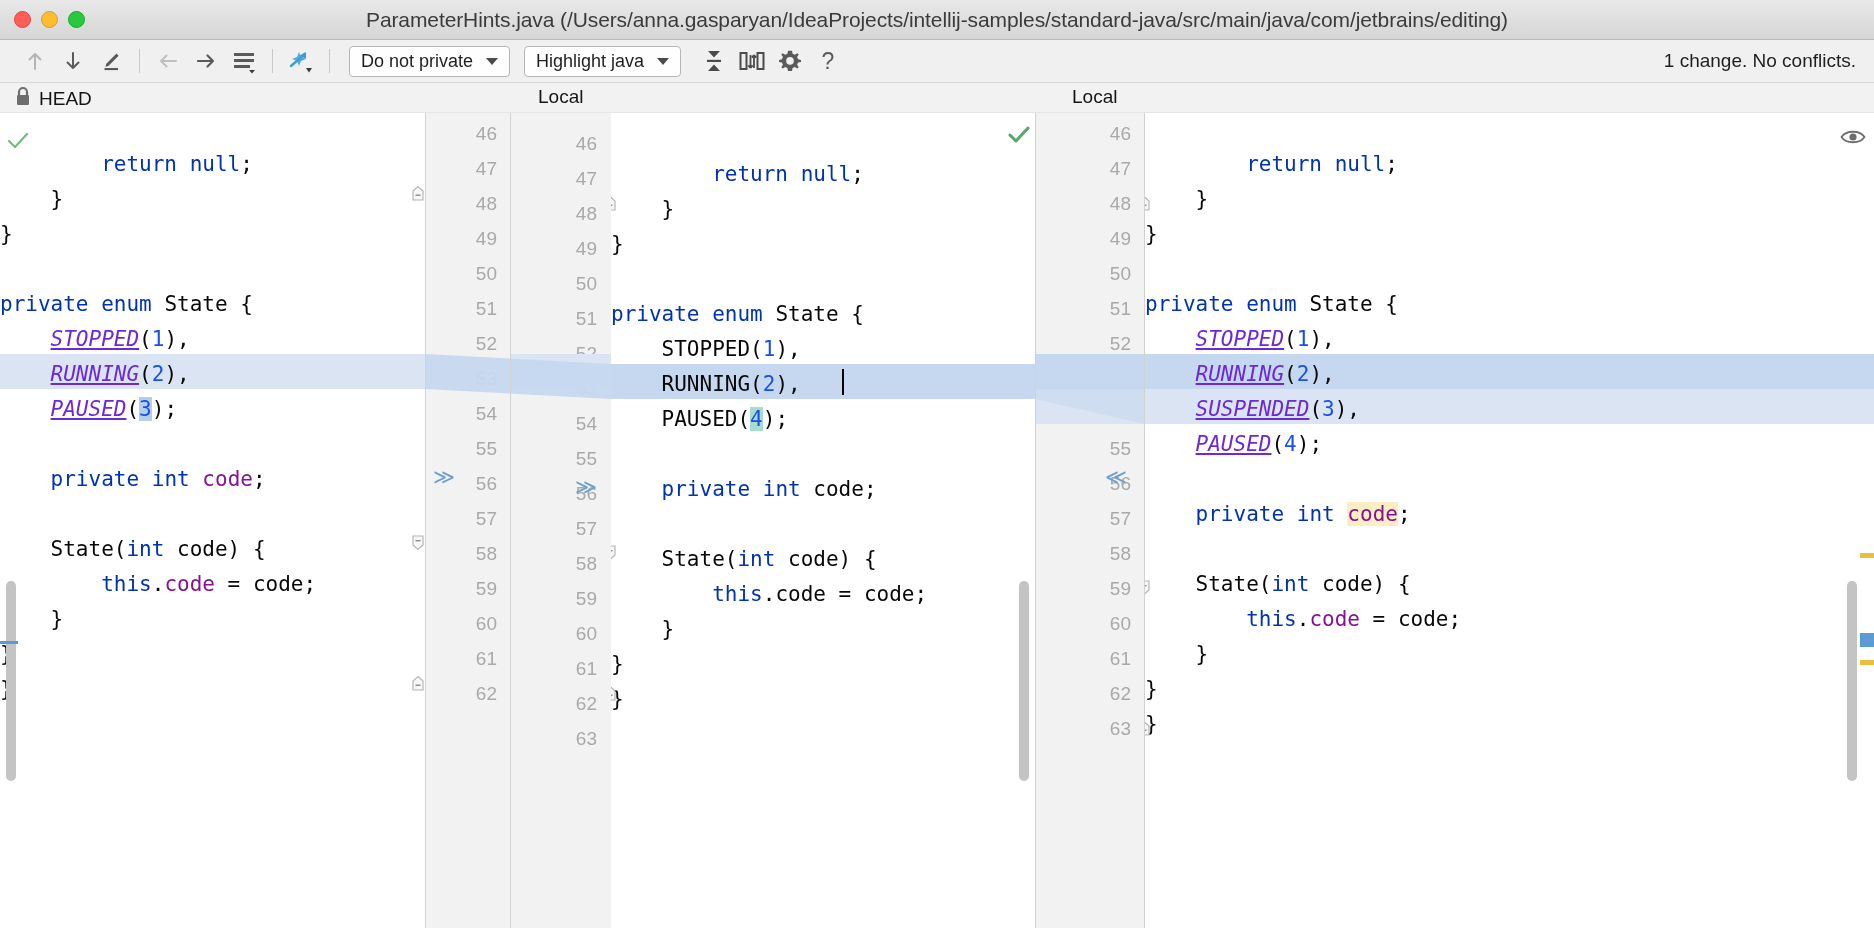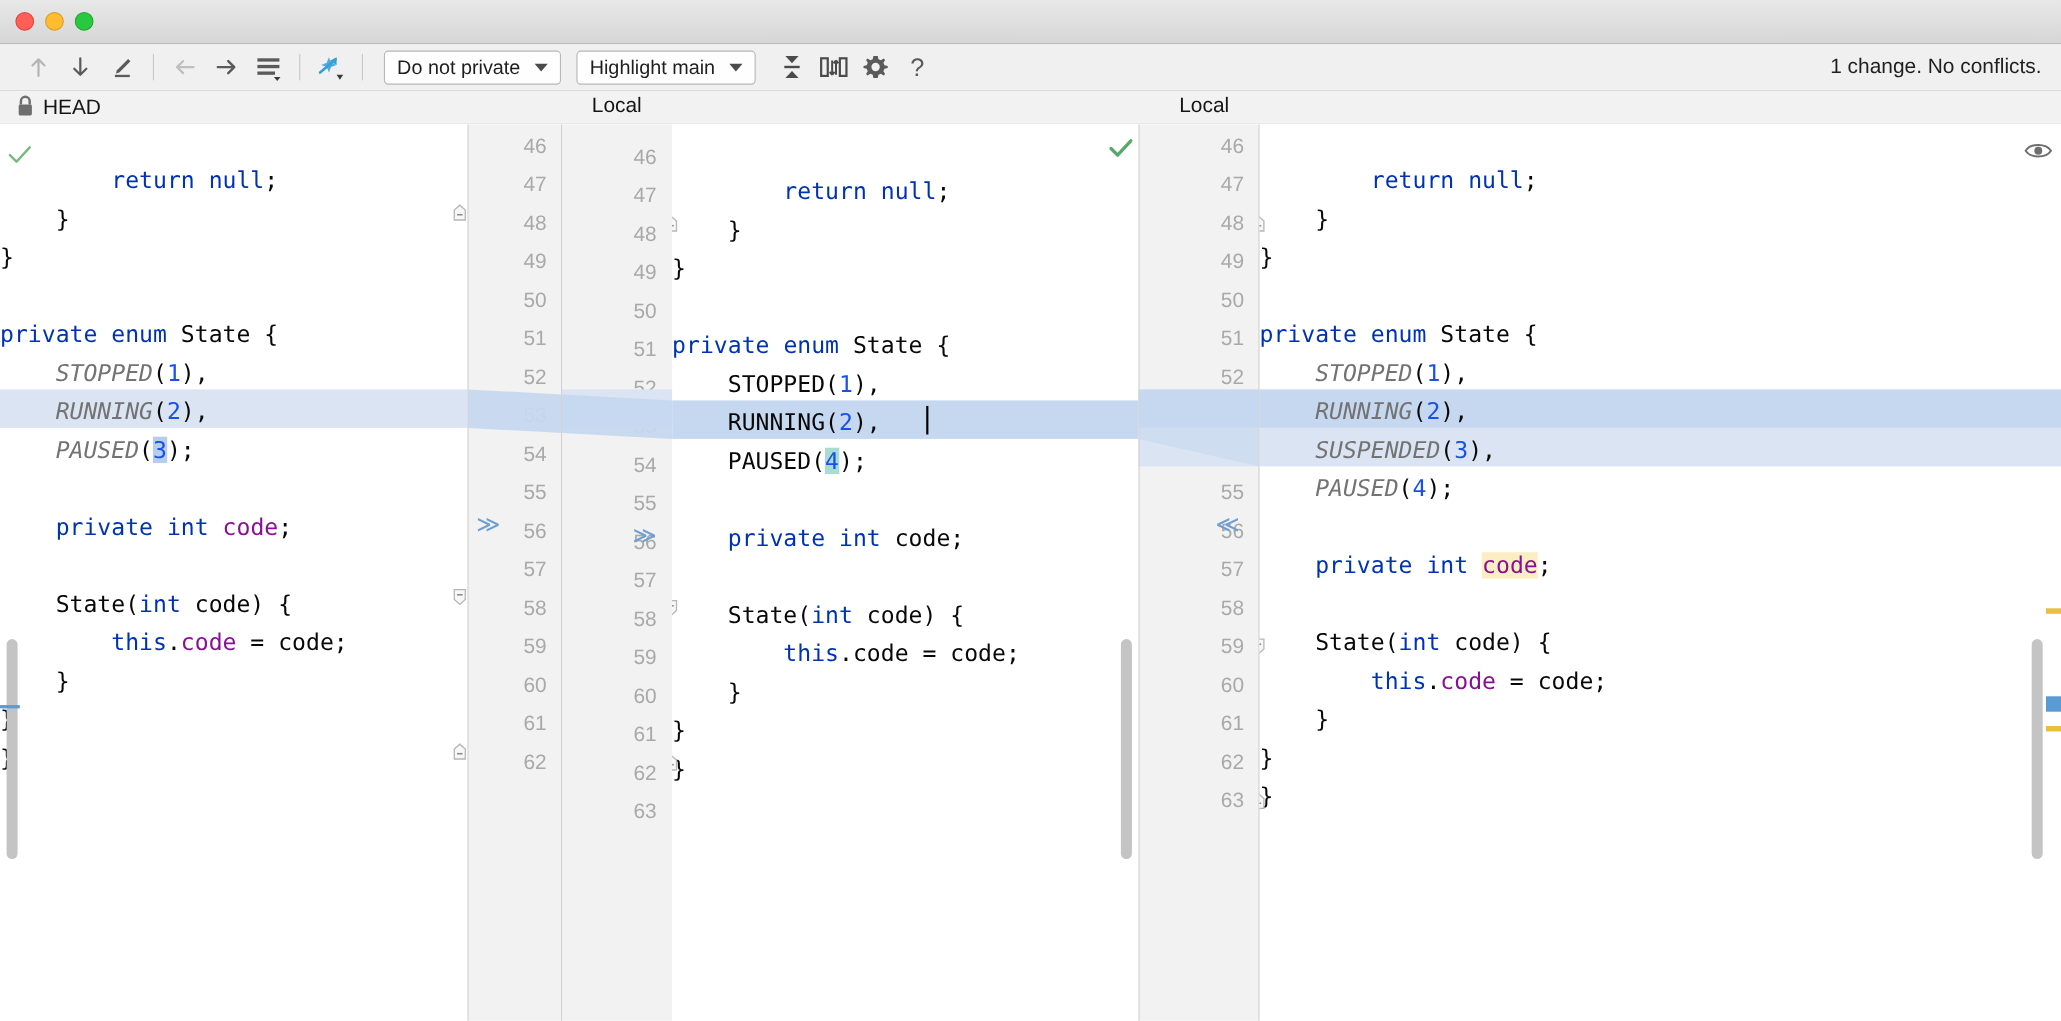--- a/index.html
+++ b/index.html
@@ -76,21 +76,21 @@
   }
   .gborder { position: absolute; top: 0; bottom: 0; width: 1px; background: #d2d2d2; }
   .code {
     position: absolute; top: 0; bottom: 0; left: 0; right: 0;
     font-family: "DejaVu Sans Mono", monospace; font-size: 21px;
     white-space: pre; overflow: hidden;
   }
   .cl { position: absolute; left: 0; right: 0; height: 35px; line-height: 35px; margin-top: 28px; }
   .kw   { color: #0033b3; }
   .num  { color: #1750eb; }
-  .enm  { color: #737373; font-style: italic; }
+  .enm  { color: #6d28d9; font-style: italic; text-decoration: underline; }
   .fld  { color: #871094; }
   .plain { color: #080808; }
   
   .row-chg   { position: absolute; left: 0; right: 0; background: #dae4f2; }
   .row-chg-d { position: absolute; left: 0; right: 0; background: #c6d8ef; }
   .tok-chg   { background: #b6cdeb; }
   .tok-new   { background: #a8dcd3; }
   .tok-warn  { background: #fbeec2; }
   .caret-bar {
     position: absolute; width: 2px; background: #000; height: 26px;
@@ -113,20 +113,21 @@
 </style>
 </head>
 <body>
 
 <div class="titlebar">
   <div class="traffic">
     <div class="light red"></div>
     <div class="light yellow"></div>
     <div class="light green"></div>
   </div>
+  <div class="title-text">ParameterHints.java (/Users/anna.gasparyan/IdeaProjects/intellij-samples/standard-java/src/main/java/com/jetbrains/editing)</div>
 </div>
 
 <div class="toolbar">
 
   <div class="tb-btn">
     <span>
       <svg width="22" height="22" viewBox="0 0 22 22">
           <path d="M11 4 L11 19 M11 4 L5.5 9.5 M11 4 L16.5 9.5" stroke="#b5b5b5" stroke-width="2" fill="none" stroke-linecap="round"></path>
         </svg>
     </span>
@@ -192,21 +193,21 @@
   </div>
 
   <div class="tb-sep"></div>
 
   <div class="combo" style="margin-left:10px;">
     <span class="combo-label">Do not private</span>
     <span class="caret"></span>
   </div>
 
   <div class="combo">
-    <span class="combo-label">Highlight main</span>
+    <span class="combo-label">Highlight java</span>
     <span class="caret"></span>
   </div>
 
   <div class="tb-btn">
     <span>
       <svg width="24" height="26" viewBox="0 0 24 26">
         <path d="M6 3 L18 3 L12 9.5 Z" fill="#4b4b4b"></path>
         <rect x="5" y="11.8" width="14" height="2.2" fill="#4b4b4b"></rect>
         <path d="M6 23 L18 23 L12 16.5 Z" fill="#4b4b4b"></path>
       </svg>

